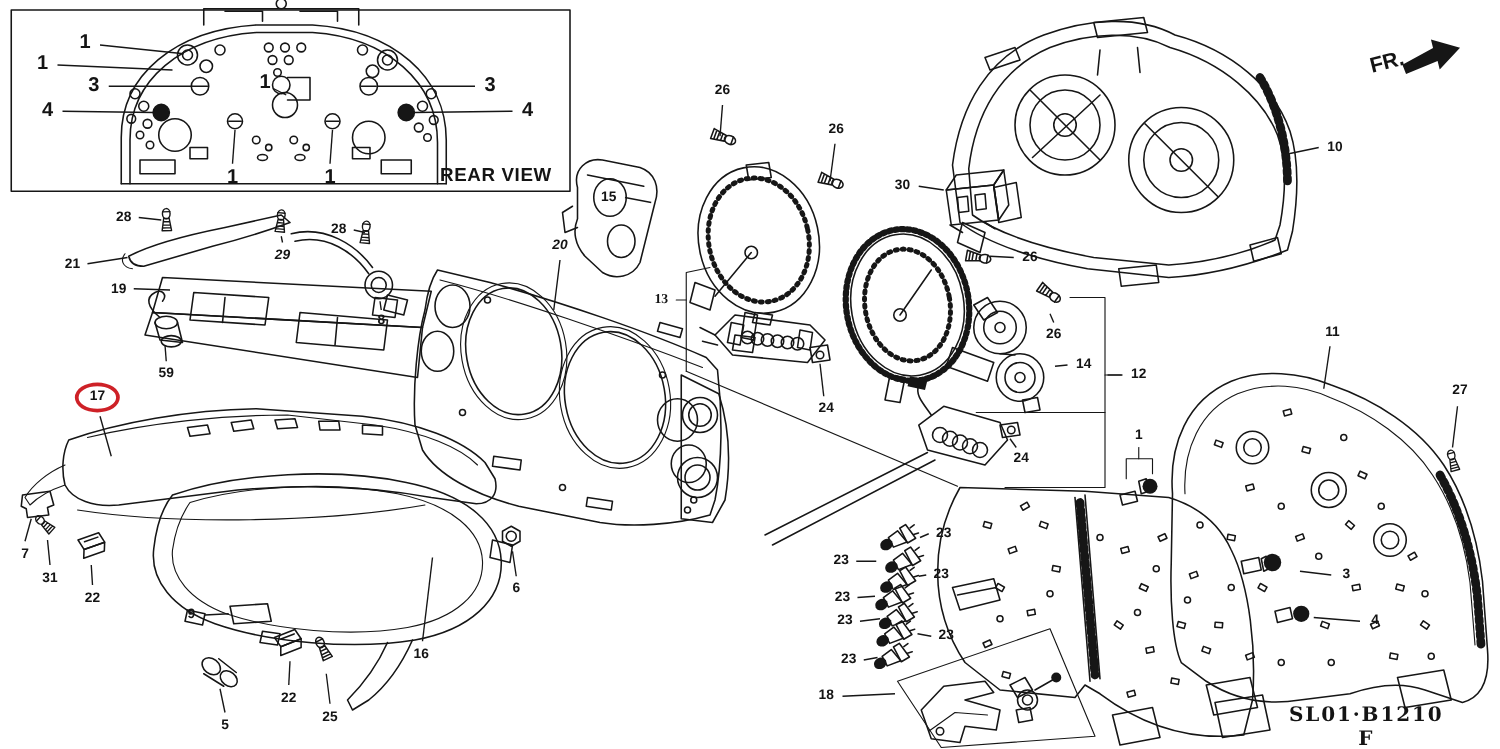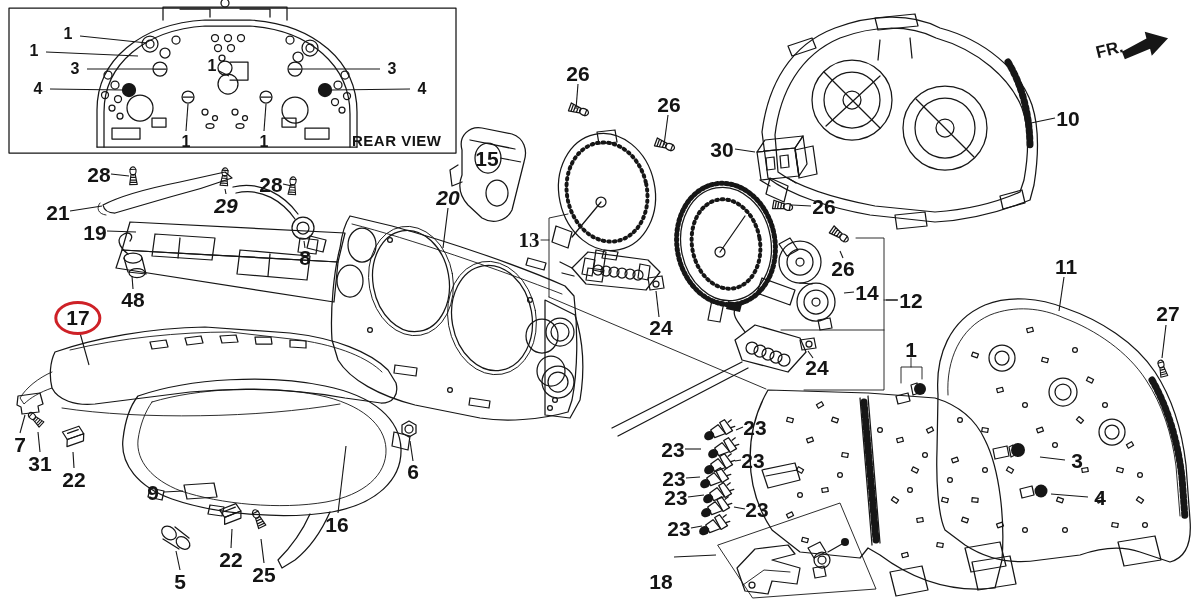--- a/index.html
+++ b/index.html
@@ -7,21 +7,21 @@
          font-family:"Liberation Sans","DejaVu Sans",sans-serif;}
   svg{position:absolute;left:0;top:0;}
   .art path,.art line,.art rect,.art circle,.art ellipse,.art polyline,.art polygon{
        stroke:#161616;stroke-width:1.25;fill:none;stroke-linejoin:round;stroke-linecap:round;}
   .art .dark{fill:#161616;stroke:none;}
   .art .thin{stroke-width:0.9;}
   .art .teeth{stroke-width:5;stroke-dasharray:2 3;}
   .art .ticks{stroke-width:4;stroke-dasharray:1.6 4;}
   .art .ribs{stroke-width:7;stroke-dasharray:2.6 3.4;}
   .plabel{position:absolute;transform:translate(-50%,-50%);
-          font-weight:bold;font-size:21px;color:#141414;line-height:1;white-space:nowrap;z-index:5;}
+          font-weight:bold;font-size:11px;color:#141414;line-height:1;white-space:nowrap;z-index:5;}
   .plabel.inset{font-size:16px;}
   .plabel.hl{border:3.5px solid #ce2127;border-radius:50%;padding:3px 9px 4px 9px;}
   .caption{position:absolute;font-weight:bold;color:#141414;z-index:5;}
   #rear-view-label{font-size:15px;letter-spacing:0.5px;}
   #fr-label{font-size:17px;transform:rotate(-14deg);}
   #diagram-code{font-family:"DejaVu Serif","Liberation Serif",serif;font-size:16px;letter-spacing:1.5px;}
 </style>
 </head>
 <body>
 
@@ -480,54 +480,55 @@
       <line x1="50" y1="89" x2="123" y2="90" stroke="#161616" stroke-width="1.1"></line>
       <line x1="219" y1="71" x2="229" y2="76" stroke="#161616" stroke-width="1.1"></line>
       <line x1="380" y1="69" x2="302" y2="69" stroke="#161616" stroke-width="1.1"></line>
       <line x1="410" y1="89" x2="331" y2="90" stroke="#161616" stroke-width="1.1"></line>
       <line x1="186" y1="131" x2="188" y2="104" stroke="#161616" stroke-width="1.1"></line>
       <line x1="264" y1="131" x2="266" y2="104" stroke="#161616" stroke-width="1.1"></line>
     </svg>
 
   <div class="caption" id="rear-view-label" style="left:352px;top:132px;width:100px;text-align:left;">REAR VIEW</div>
   <div class="caption" id="fr-label" style="left:1096px;top:40px;">FR.</div>
+  <div class="caption" id="diagram-code" style="left:1028px;top:562px;width:130px;text-align:center;">SL01·B1210 F</div>
 <div class="plabel" style="left: 578px; top: 73px;">26</div>
     <div class="plabel" style="left: 669px; top: 104px;">26</div>
     <div class="plabel" style="left: 487px; top: 158px;">15</div>
     <div class="plabel" style="left: 722px; top: 149px;">30</div>
     <div class="plabel" style="left: 824px; top: 206px;">26</div>
     <div class="plabel" style="left: 1068px; top: 118px;">10</div>
     <div class="plabel" style="left: 448px; top: 197px; font-style: italic;">20</div>
     <div class="plabel" style="left: 529px; top: 240px; font-family: Liberation Serif, serif;">13</div>
     <div class="plabel" style="left: 99px; top: 174px;">28</div>
     <div class="plabel" style="left: 226px; top: 205px; font-style: italic;">29</div>
     <div class="plabel" style="left: 271px; top: 184px;">28</div>
     <div class="plabel" style="left: 58px; top: 212px;">21</div>
     <div class="plabel" style="left: 95px; top: 232px;">19</div>
     <div class="plabel" style="left: 305px; top: 257px;">8</div>
-    <div class="plabel" style="left: 133px; top: 299px;">48</div>
+    <div class="plabel" style="left: 133px; top: 299px;">59</div>
     <div class="plabel hl" style="left: 78px; top: 318px;">17</div>
     <div class="plabel" style="left: 843px; top: 268px;">26</div>
     <div class="plabel" style="left: 867px; top: 292px;">14</div>
     <div class="plabel" style="left: 911px; top: 300px;">12</div>
     <div class="plabel" style="left: 1066px; top: 266px;">11</div>
     <div class="plabel" style="left: 1168px; top: 313px;">27</div>
     <div class="plabel" style="left: 911px; top: 349px;">1</div>
     <div class="plabel" style="left: 661px; top: 327px;">24</div>
     <div class="plabel" style="left: 817px; top: 367px;">24</div>
     <div class="plabel" style="left: 20px; top: 444px;">7</div>
     <div class="plabel" style="left: 40px; top: 463px; text-align: right;">31</div>
     <div class="plabel" style="left: 74px; top: 479px;">22</div>
     <div class="plabel" style="left: 153px; top: 492px;">9</div>
     <div class="plabel" style="left: 180px; top: 581px;">5</div>
     <div class="plabel" style="left: 231px; top: 559px;">22</div>
     <div class="plabel" style="left: 264px; top: 574px;">25</div>
     <div class="plabel" style="left: 337px; top: 524px;">16</div>
     <div class="plabel" style="left: 413px; top: 471px;">6</div>
-    <div class="plabel" style="left: 661px; top: 581px;">18</div>
+    <div class="plabel" style="left: 661px; top: 557px;">18</div>
     <div class="plabel" style="left: 1077px; top: 460px;">3</div>
     <div class="plabel" style="left: 1100px; top: 497px;">4</div>
     <div class="plabel" style="left: 755px; top: 427px;">23</div>
     <div class="plabel" style="left: 673px; top: 449px;">23</div>
     <div class="plabel" style="left: 753px; top: 460px;">23</div>
     <div class="plabel" style="left: 674px; top: 478px;">23</div>
     <div class="plabel" style="left: 676px; top: 497px;">23</div>
     <div class="plabel" style="left: 757px; top: 509px;">23</div>
     <div class="plabel" style="left: 679px; top: 528px;">23</div>
     <div class="plabel inset" style="left: 68px; top: 34px;">1</div>

